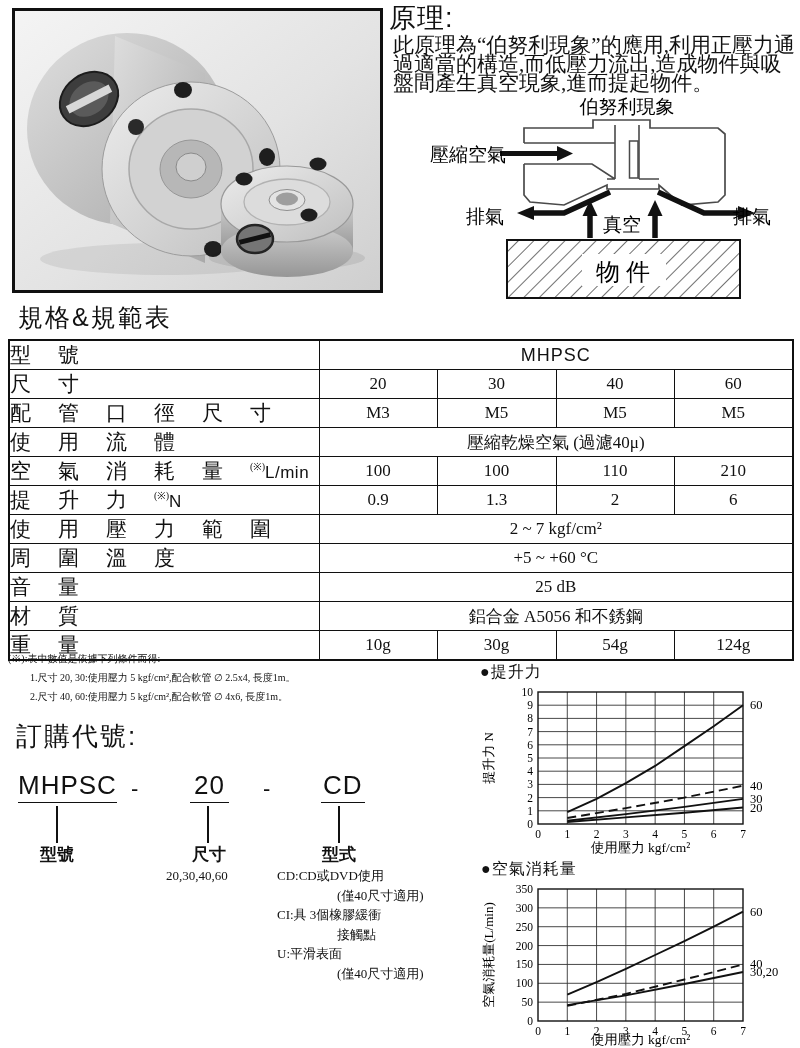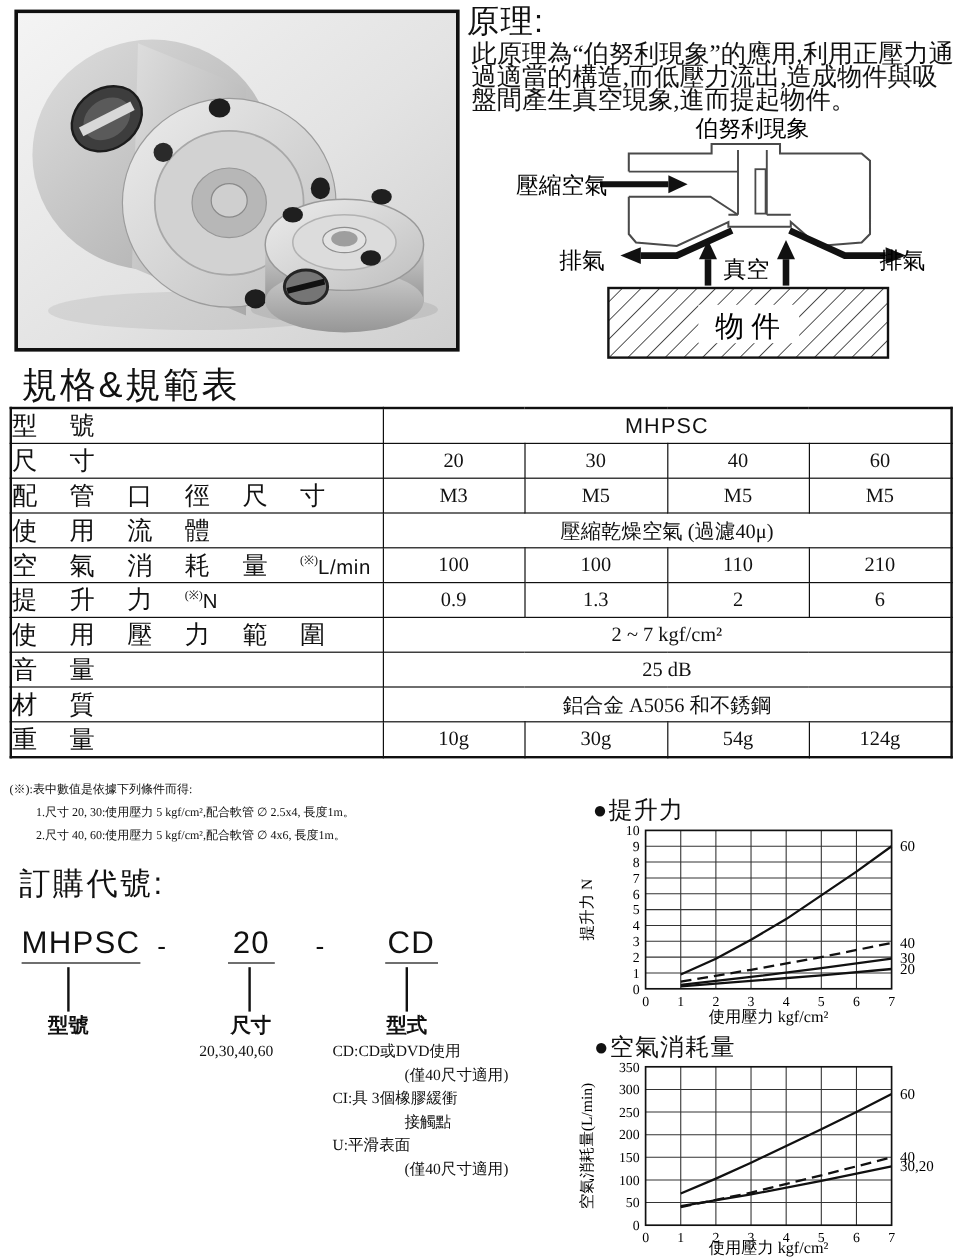--- a/index.html
+++ b/index.html
@@ -10,21 +10,21 @@
 
   
   .photo-frame{left:12px;top:8px;width:365px;height:279px;border:3px solid #101010;background:#e9e9e9;}
   .photo-frame svg{display:block;}
 
   
   .principle-heading{left:389px;top:0px;font-size:27px;letter-spacing:1px;}
   .principle-body{left:393px;top:36px;width:407px;font-size:21px;line-height:19px;}
 
   
-  .spec-heading{left:18px;top:301px;font-size:30px;letter-spacing:2px;}
+  .spec-heading{left:18px;top:301px;font-size:25px;letter-spacing:2px;}
   table.spec{position:absolute;left:8px;top:339px;width:784px;border-collapse:collapse;table-layout:fixed;
              border:2.5px solid #101010;}
   table.spec td{border:1.5px solid #101010;height:28px;padding:0;overflow:hidden;white-space:nowrap;margin-left:32px;}
   td.lab{padding-left:7px;font-size:21px;}
   .slot{display:inline-block;width:48px;}
   .labsup{font-size:10px;}
   .labunit{font-family:"Liberation Sans","DejaVu Sans",sans-serif;font-size:17px;letter-spacing:0.5px;}
   td.val{text-align:center;font-size:17px;font-family:"Liberation Serif","DejaVu Serif",serif;}
   td.val.model{font-family:"Liberation Sans","DejaVu Sans",sans-serif;font-size:18px;letter-spacing:1px;}
 
@@ -38,21 +38,21 @@
   .code-text{font-family:"Liberation Sans","DejaVu Sans",sans-serif;font-size:26px;letter-spacing:1px;
              border-bottom:1.5px solid #111;padding-bottom:2px;}
   .code-dash{font-size:22px;font-family:"Liberation Sans",sans-serif;}
   .vline{width:1.5px;background:#111;}
   .code-label{font-size:17px;font-weight:bold;}
   .code-sub{font-size:13px;line-height:19.5px;}
   .sub-line{white-space:nowrap;}
   .sub-line.indent{padding-left:60px;}
 
   
-  .chart-title{font-size:20px;letter-spacing:1px;margin-left:14px;}
+  .chart-title{font-size:16px;letter-spacing:1px;}
   .chart-svg{position:absolute;left:480px;width:320px;}
 </style>
 </head>
 <body>
 
 <div class="abs photo-frame">
   <svg width="365" height="279" viewBox="0 0 365 279">
     <defs>
       <linearGradient id="bgG" x1="0" y1="0" x2="1" y2="1">
         <stop offset="0" stop-color="#f4f4f4"></stop>
@@ -203,20 +203,24 @@
       <tr>
         <td class="lab"><span><span class="slot">提</span><span class="slot">升</span><span class="slot">力</span></span><sup class="labsup">(※)</sup><span class="labunit">N</span></td>
         <td class="val">0.9</td>
         <td class="val">1.3</td>
         <td class="val">2</td>
         <td class="val">6</td>
       </tr>
       <tr>
         <td class="lab"><span><span class="slot">使</span><span class="slot">用</span><span class="slot">壓</span><span class="slot">力</span><span class="slot">範</span><span class="slot">圍</span></span></td>
         <td class="val" colspan="4">2 ~ 7 kgf/cm²</td>
+      </tr>
+      <tr>
+        <td class="lab"><span><span class="slot">周</span><span class="slot">圍</span><span class="slot">溫</span><span class="slot">度</span></span></td>
+        <td class="val" colspan="4">+5 ~ +60 °C</td>
       </tr>
       <tr>
         <td class="lab"><span><span class="slot">音</span><span class="slot">量</span></span></td>
         <td class="val" colspan="4">25 dB</td>
       </tr>
       <tr>
         <td class="lab"><span><span class="slot">材</span><span class="slot">質</span></span></td>
         <td class="val" colspan="4">鋁合金 A5056 和不銹鋼</td>
       </tr>
       <tr>

